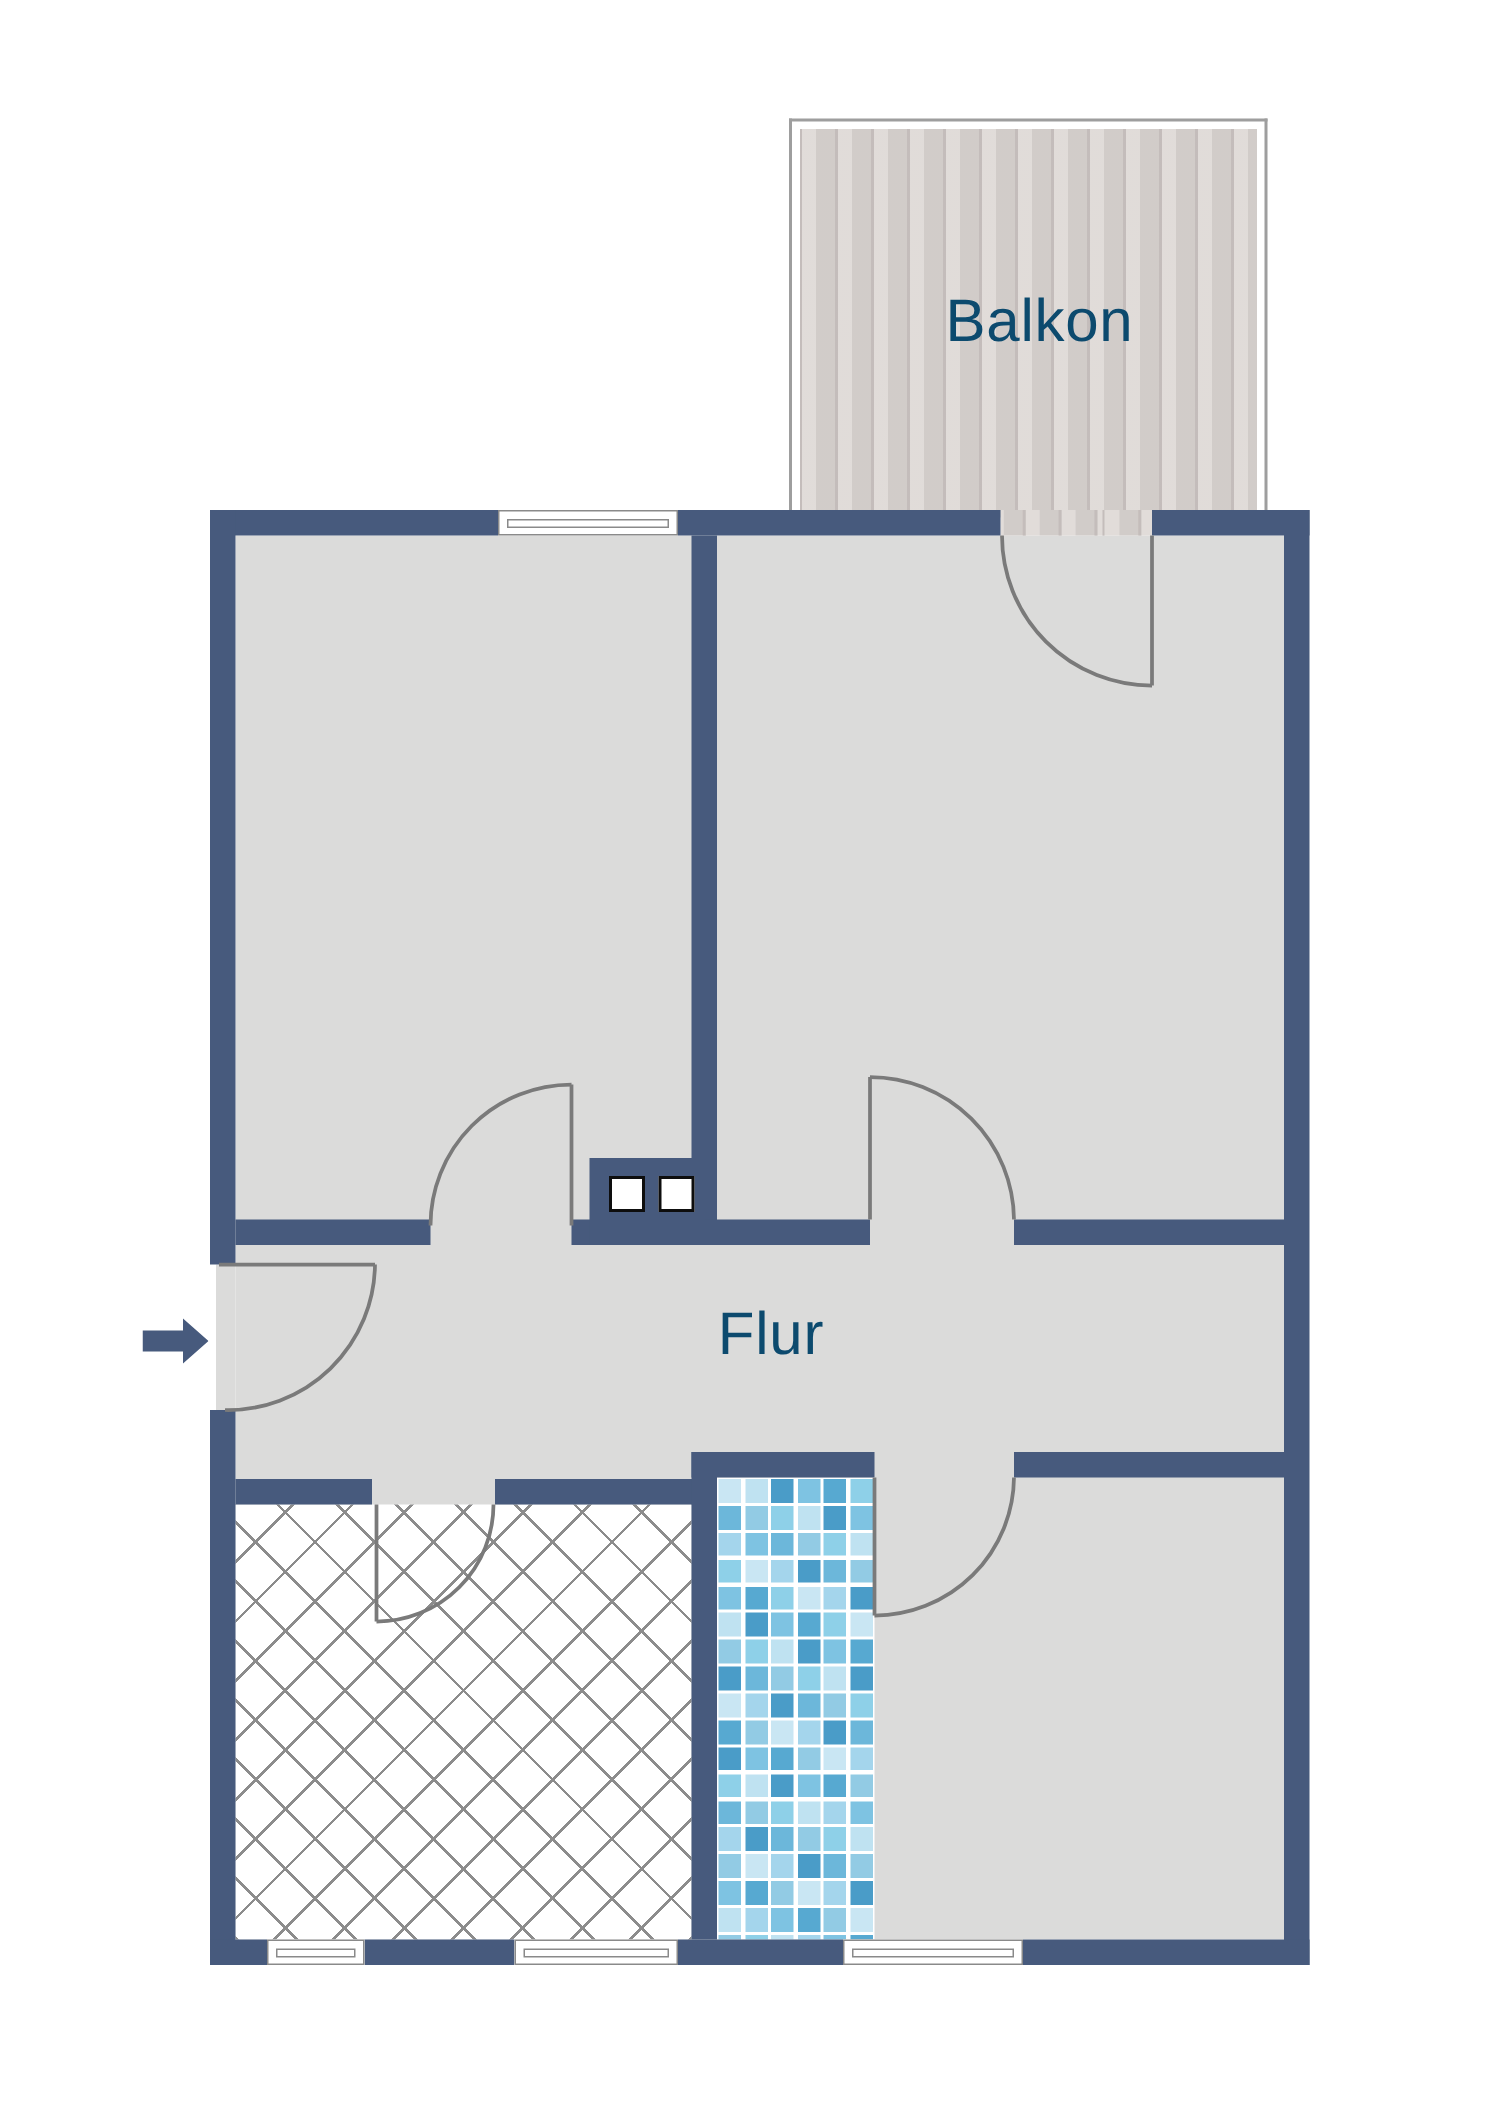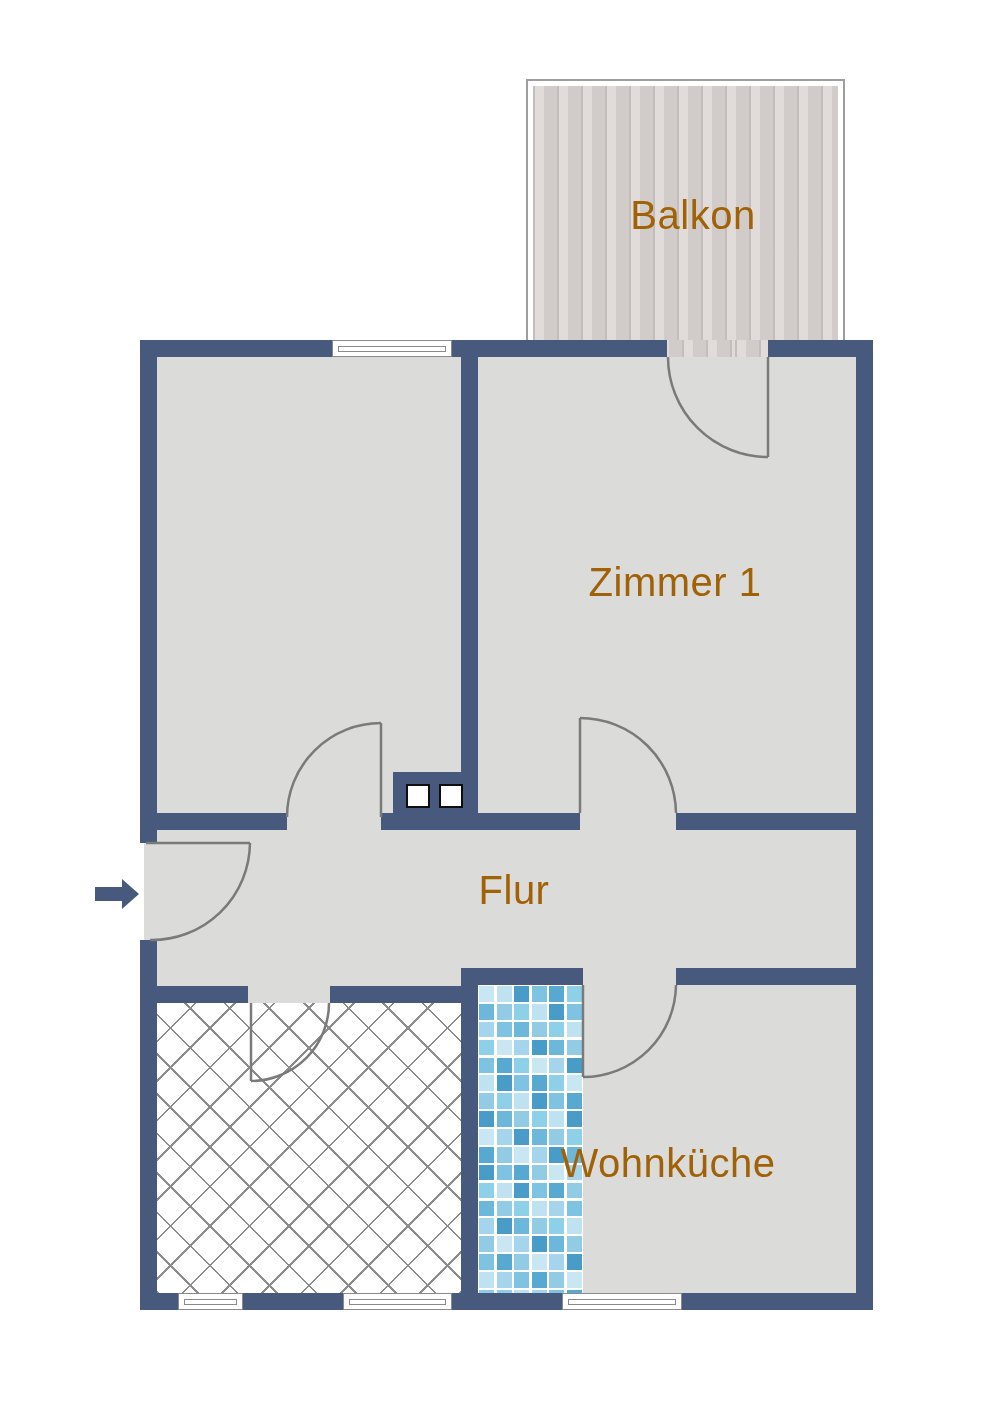--- a/index.html
+++ b/index.html
@@ -54,21 +54,21 @@
   #kitchen-tiles .tile{width:100%;height:100%;}
   
   #shaft{left:393px;top:772px;width:77px;height:58px;background:var(--wall,#475a7d);}
   .flue{
     position:absolute;top:12px;width:20px;height:20px;background:#ffffff;
     border:2.6px solid #0e0e0e;
   }
   
   .room-label{
     transform:translate(-50%,-50%);
-    font-size:40px;color:#a16207;white-space:nowrap;letter-spacing:0.5px;
+    font-size:40px;color:#0c4a6e;white-space:nowrap;letter-spacing:0.5px;
   }
   
   #doors{left:0;top:0;width:1000px;height:1415px;pointer-events:none;}
   
   #entry-arrow{left:95px;top:877px;width:44px;height:34px;}
 </style>
 </head>
 <body>
 
 <div id="plan">
@@ -251,17 +251,15 @@
       <path d="M583,985 V1077"></path>
       <path d="M583,1077 A93,93 0 0 0 676,985"></path>
     </g>
   </svg>
 
   <svg id="entry-arrow" class="abs" viewBox="0 0 44 34">
     <polygon points="0,10 27,10 27,2 44,17 27,32 27,24 0,24" fill="#475a7d"></polygon>
   </svg>
 
   <div class="abs room-label" style="left:693px;top:215px;">Balkon</div>
-  <div class="abs room-label" style="left:675px;top:582px;">Zimmer 1</div>
   <div class="abs room-label" style="left:514px;top:890px;">Flur</div>
-  <div class="abs room-label" style="left:668px;top:1163px;">Wohnküche</div>
 
 </div>
 
 </body></html>

